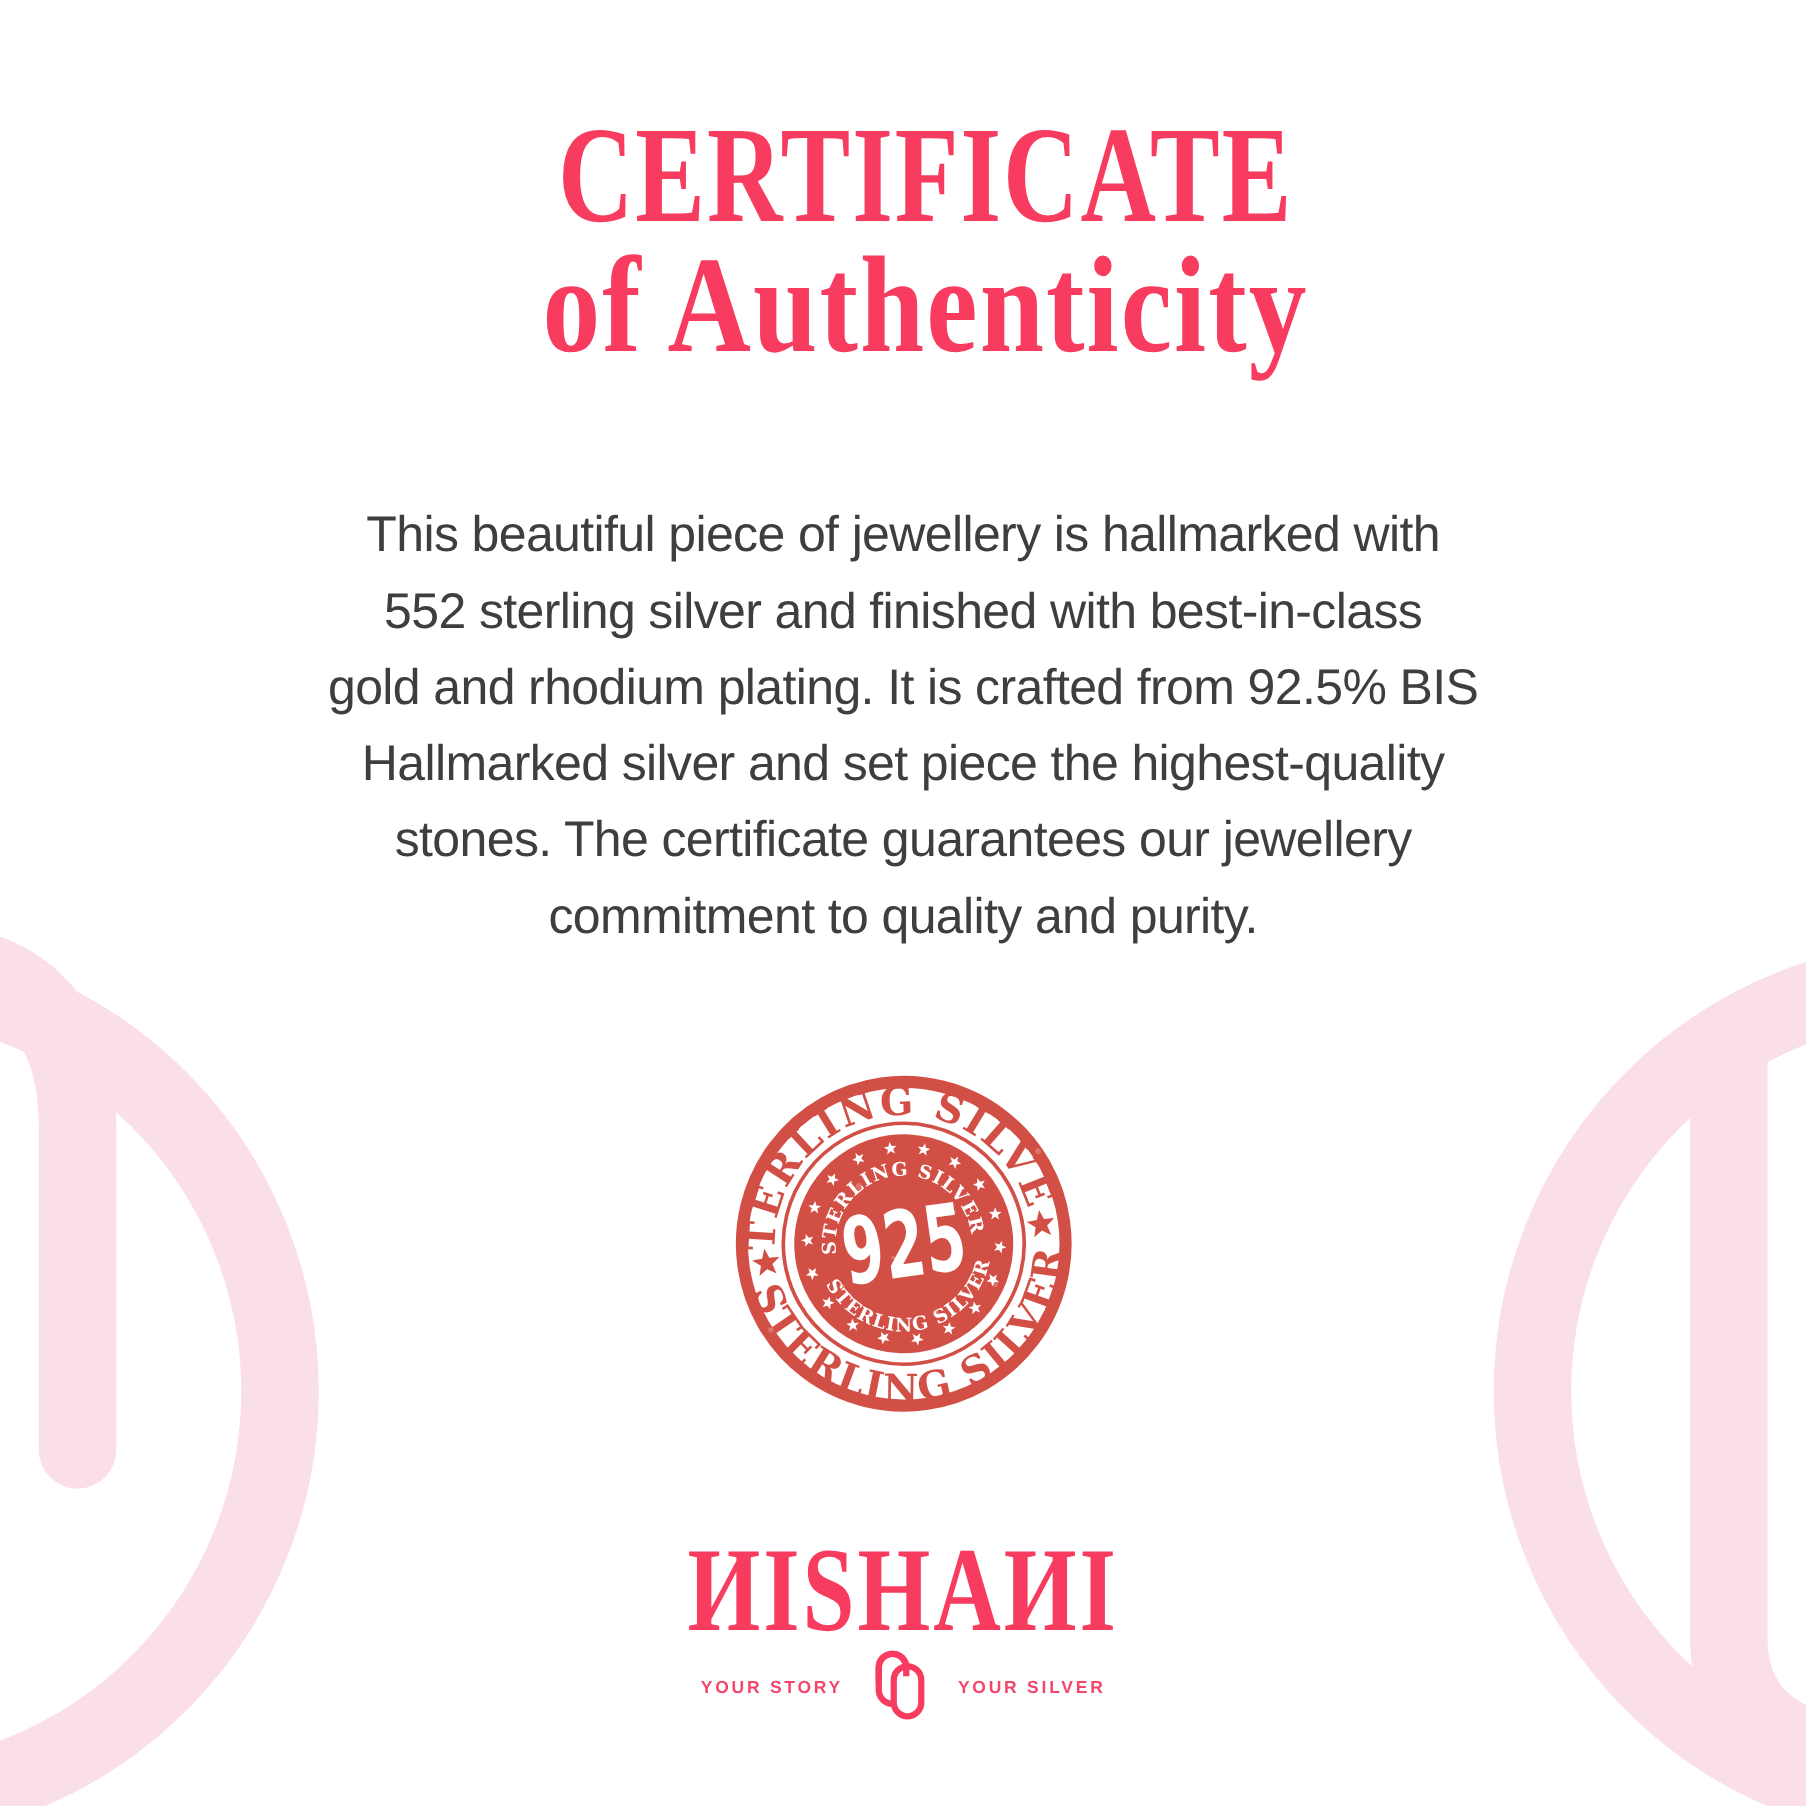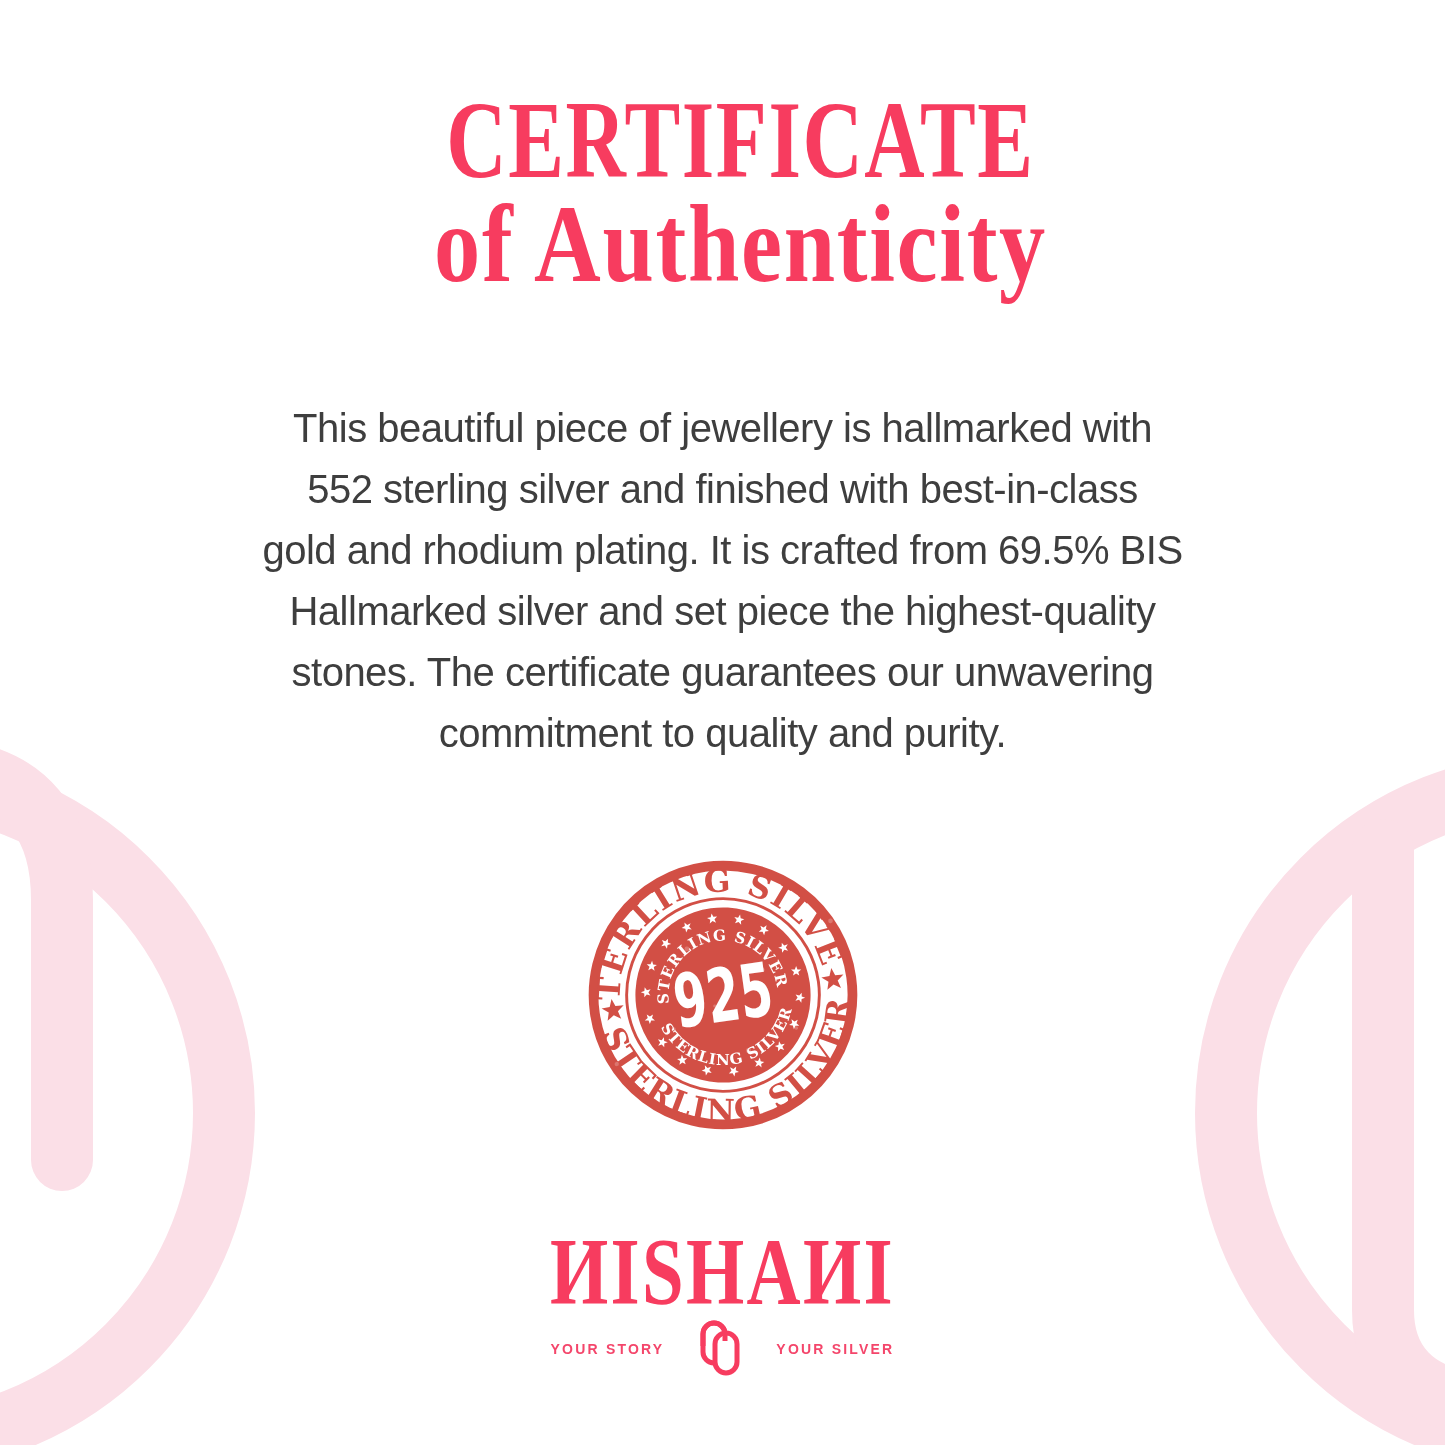--- a/index.html
+++ b/index.html
@@ -28,21 +28,21 @@
   .stamp{position:absolute;z-index:2;left:577px;top:849px;width:292px;height:292px;}
   .stamp svg{display:block;}
   
   .wordmark{
     position:absolute;z-index:2;top:1222px;left:0;right:0;text-align:center;
     font-family:"Liberation Serif",serif;font-weight:700;font-size:96px;line-height:100px;
     letter-spacing:3px;color:#F73C5F;transform:scaleX(.78);
   }
   .tagline{
     position:absolute;z-index:2;top:1320px;left:0;right:0;height:56px;
-    display:flex;justify-content:center;align-items:center;gap:36px;
+    display:flex;justify-content:center;align-items:center;gap:26px;
     color:#F4466B;font-weight:700;font-size:14px;letter-spacing:2.2px;
   }
   .tagline .tg{padding-top:2px;}
 </style>
 </head>
 <body>
 
 <div class="canvas">
 
   <svg class="wm wm-left" width="300" height="755" viewBox="0 0 300 755" fill="none">
@@ -56,23 +56,23 @@
   </svg>
 
   <header class="title">
     <span class="l1">CERTIFICATE</span>
     <span class="l2">of Authenticity</span>
   </header>
 
   <section class="body-par">
     <div>This beautiful piece of jewellery is hallmarked with</div>
     <div>552 sterling silver and finished with best-in-class</div>
-    <div>gold and rhodium plating. It is crafted from 69.5% BIS</div>
+    <div>gold and rhodium plating. It is crafted from 92.5% BIS</div>
     <div>Hallmarked silver and set piece the highest-quality</div>
-    <div>stones. The certificate guarantees our unwavering</div>
+    <div>stones. The certificate guarantees our jewellery</div>
     <div>commitment to quality and purity.</div>
   </section>
 
   <div class="stamp">
     <svg width="292" height="292" viewBox="-150 -150 300 300">
       <defs>
         <path id="st" d="M0,-10 L2.47,-3.4 L9.51,-3.09 L3.99,1.3 L5.88,8.09 L0,4.2 L-5.88,8.09 L-3.99,1.3 L-9.51,-3.09 L-2.47,-3.4 Z"></path>
         <path id="arcOT" d="M -106 0 A 106 106 0 0 1 106 0" fill="none"></path>
         <path id="arcOB" d="M -130 0 A 130 130 0 0 0 130 0" fill="none"></path>
         <path id="arcIT" d="M -56 0 A 56 56 0 0 1 56 0" fill="none"></path>

